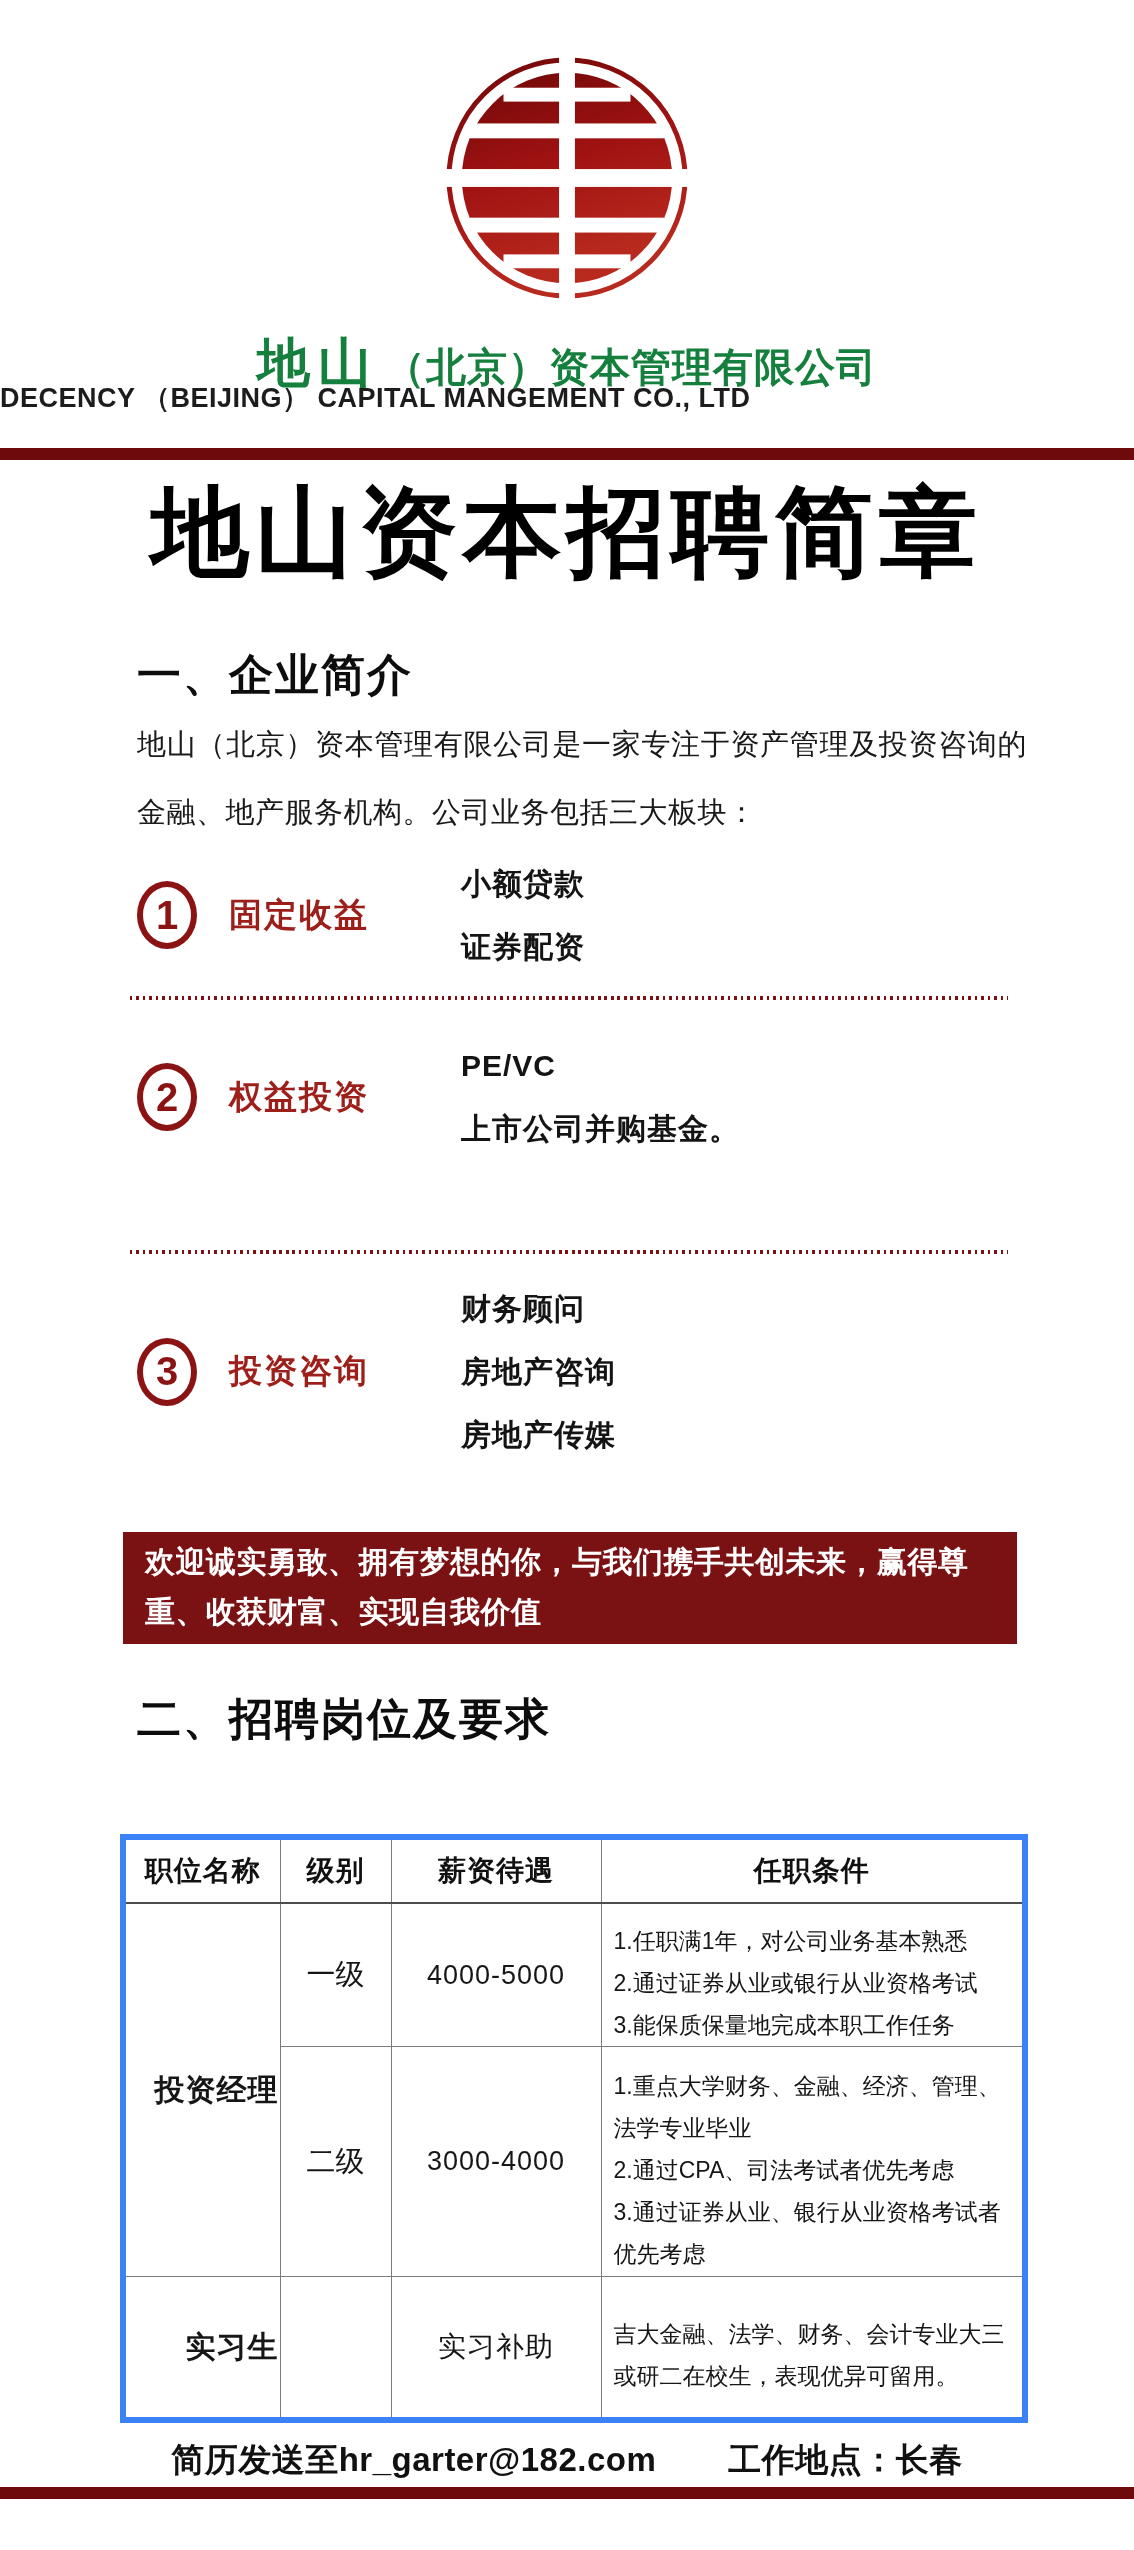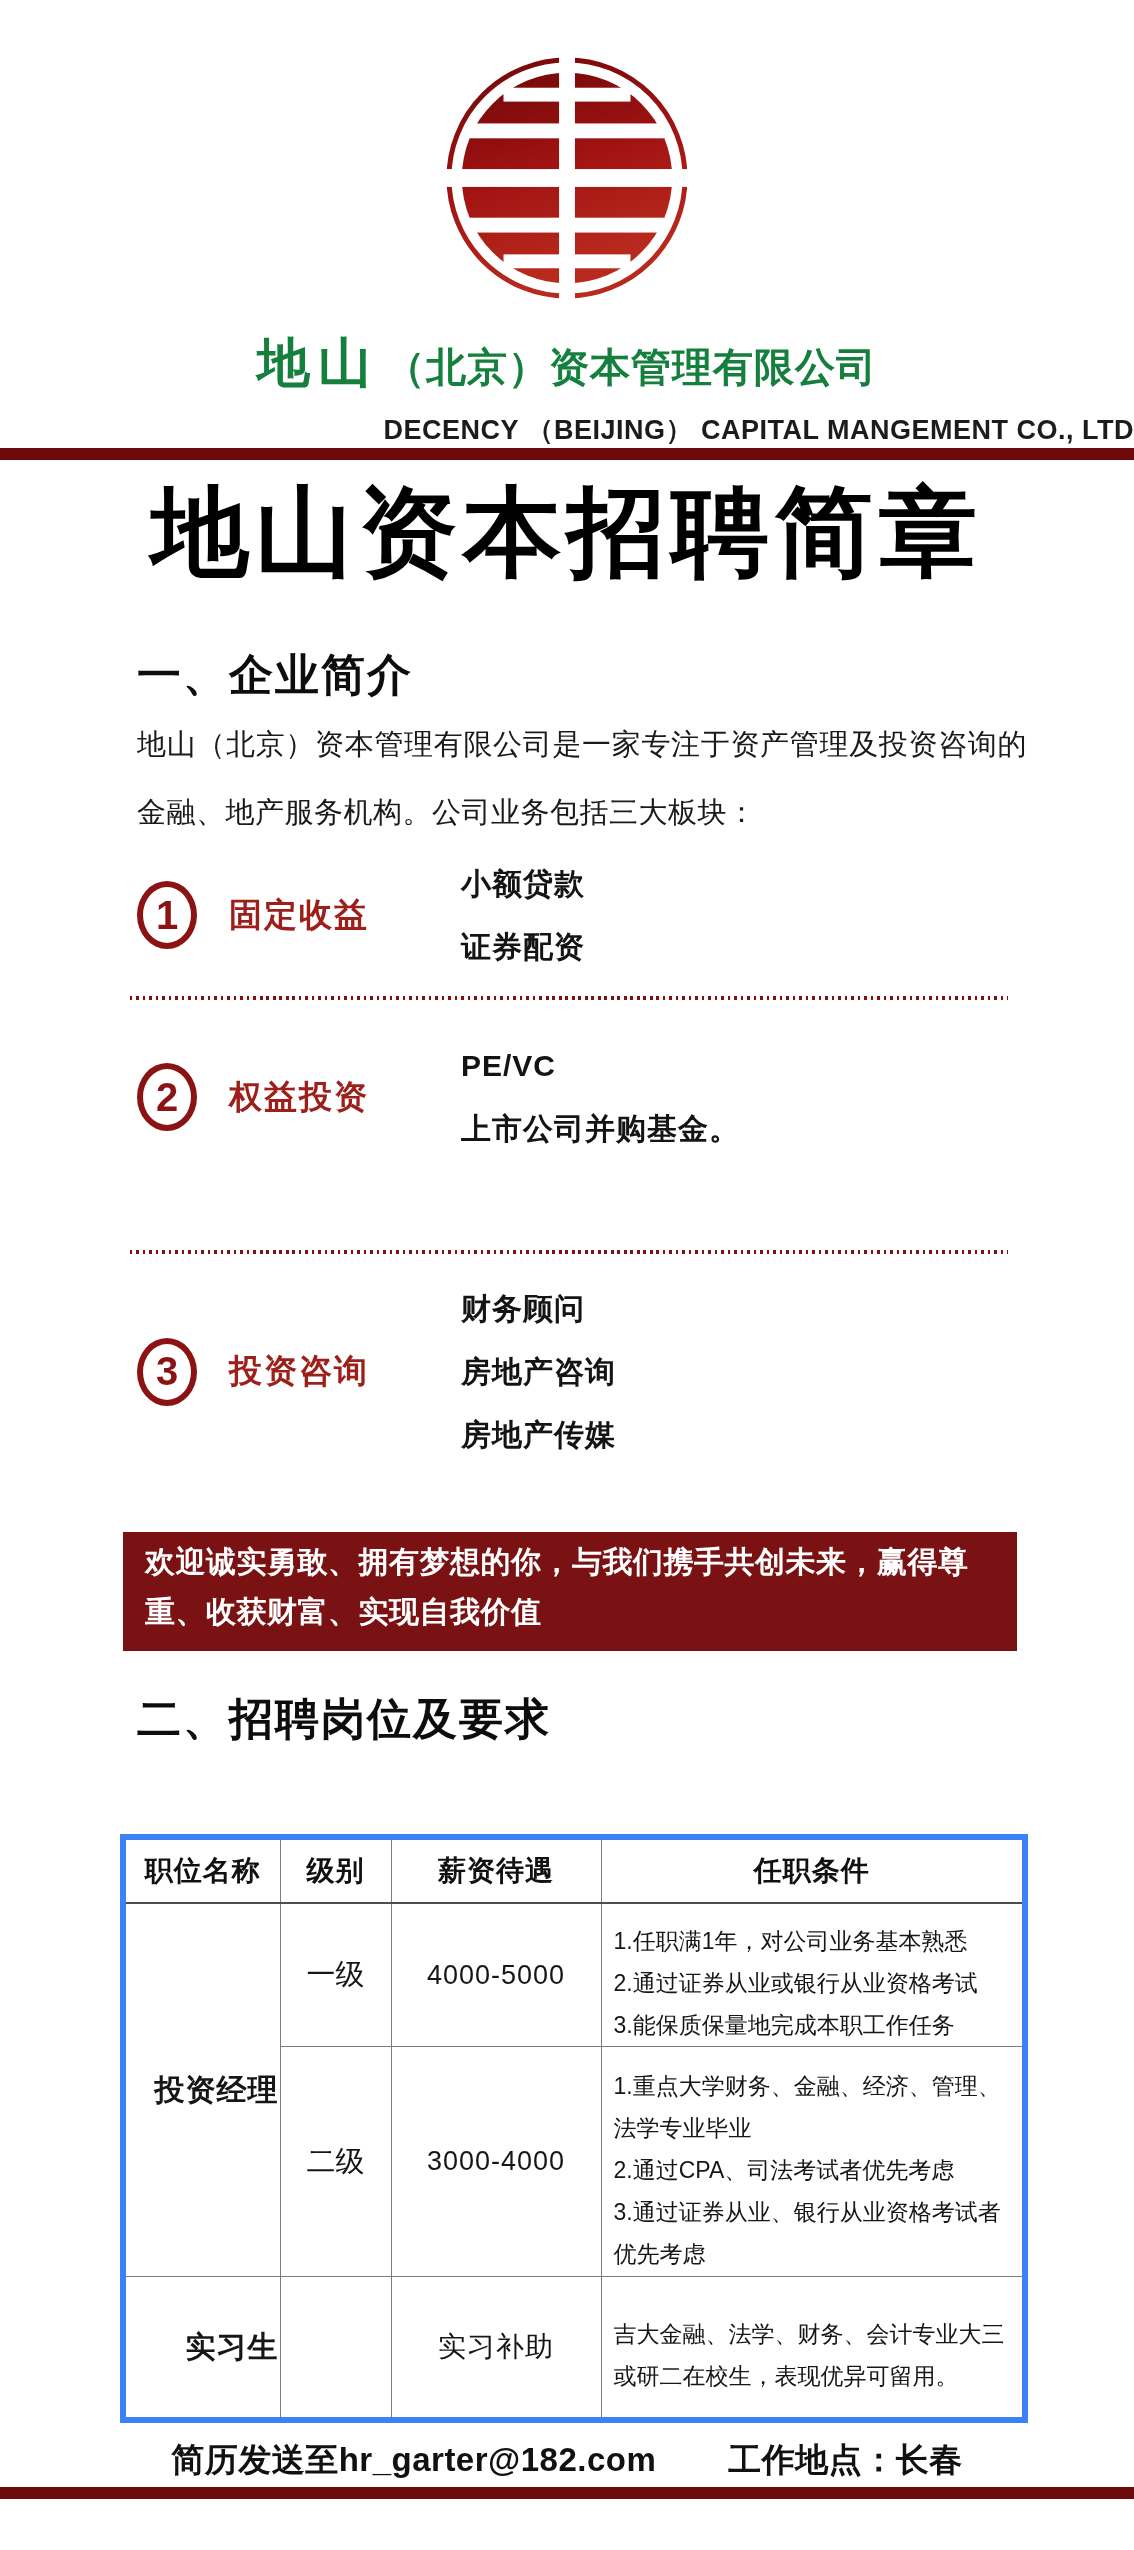--- a/index.html
+++ b/index.html
@@ -14,22 +14,22 @@
   }
   
   .logo{position:absolute;top:52px;left:50%;margin-left:-125px;width:250px;height:252px;}
   .company-cn{
     position:absolute;top:328px;left:0;width:100%;
     text-align:center;font-size:40px;font-weight:800;color:#15803d;
     letter-spacing:1px;white-space:nowrap;
   }
   .company-cn .script{font-size:53px;font-weight:900;letter-spacing:8px;margin-right:6px;}
   .company-en{
-    position:absolute;top:412px;left:0;width:100%;
-    text-align:right;font-size:27px;font-weight:600;color:#1c1c1c;
+    position:absolute;top:380px;left:0;width:100%;
+    text-align:left;font-size:27px;font-weight:600;color:#1c1c1c;
     letter-spacing:0.5px;white-space:nowrap;
   }
   .bar{position:absolute;left:0;width:100%;height:12px;background:#6e0a0c;}
   .bar-top{top:448px;}
   .bar-bottom{top:2487px;}
   
   .poster-title{
     position:absolute;top:468px;left:0;width:100%;
     text-align:center;font-size:98px;font-weight:900;color:#000;
     letter-spacing:6px;white-space:nowrap;
@@ -64,21 +64,21 @@
     position:absolute;left:130px;width:878px;height:4px;
     background:repeating-linear-gradient(to right,#7d1113 0 2.5px,transparent 2.5px 6.5px);
   }
   .dot-1{top:996px;}
   .dot-2{top:1250px;}
   
   .banner{
     position:absolute;top:1532px;left:123px;width:894px;box-sizing:border-box;
     background:#7a1113;color:#ffffff;
     font-size:30px;font-weight:700;line-height:50px;
-    padding:5px 0 14px 22px;letter-spacing:0.5px;
+    padding:5px 0 7px 22px;letter-spacing:0.5px;
   }
   
   .jobs-table{
     position:absolute;top:1834px;left:120px;width:902px;
     border-collapse:collapse;table-layout:fixed;
     border:6px solid #3b82f6;
   }
   .jobs-table col.c1{width:157px;}
   .jobs-table col.c2{width:111px;}
   .jobs-table col.c3{width:210px;}

